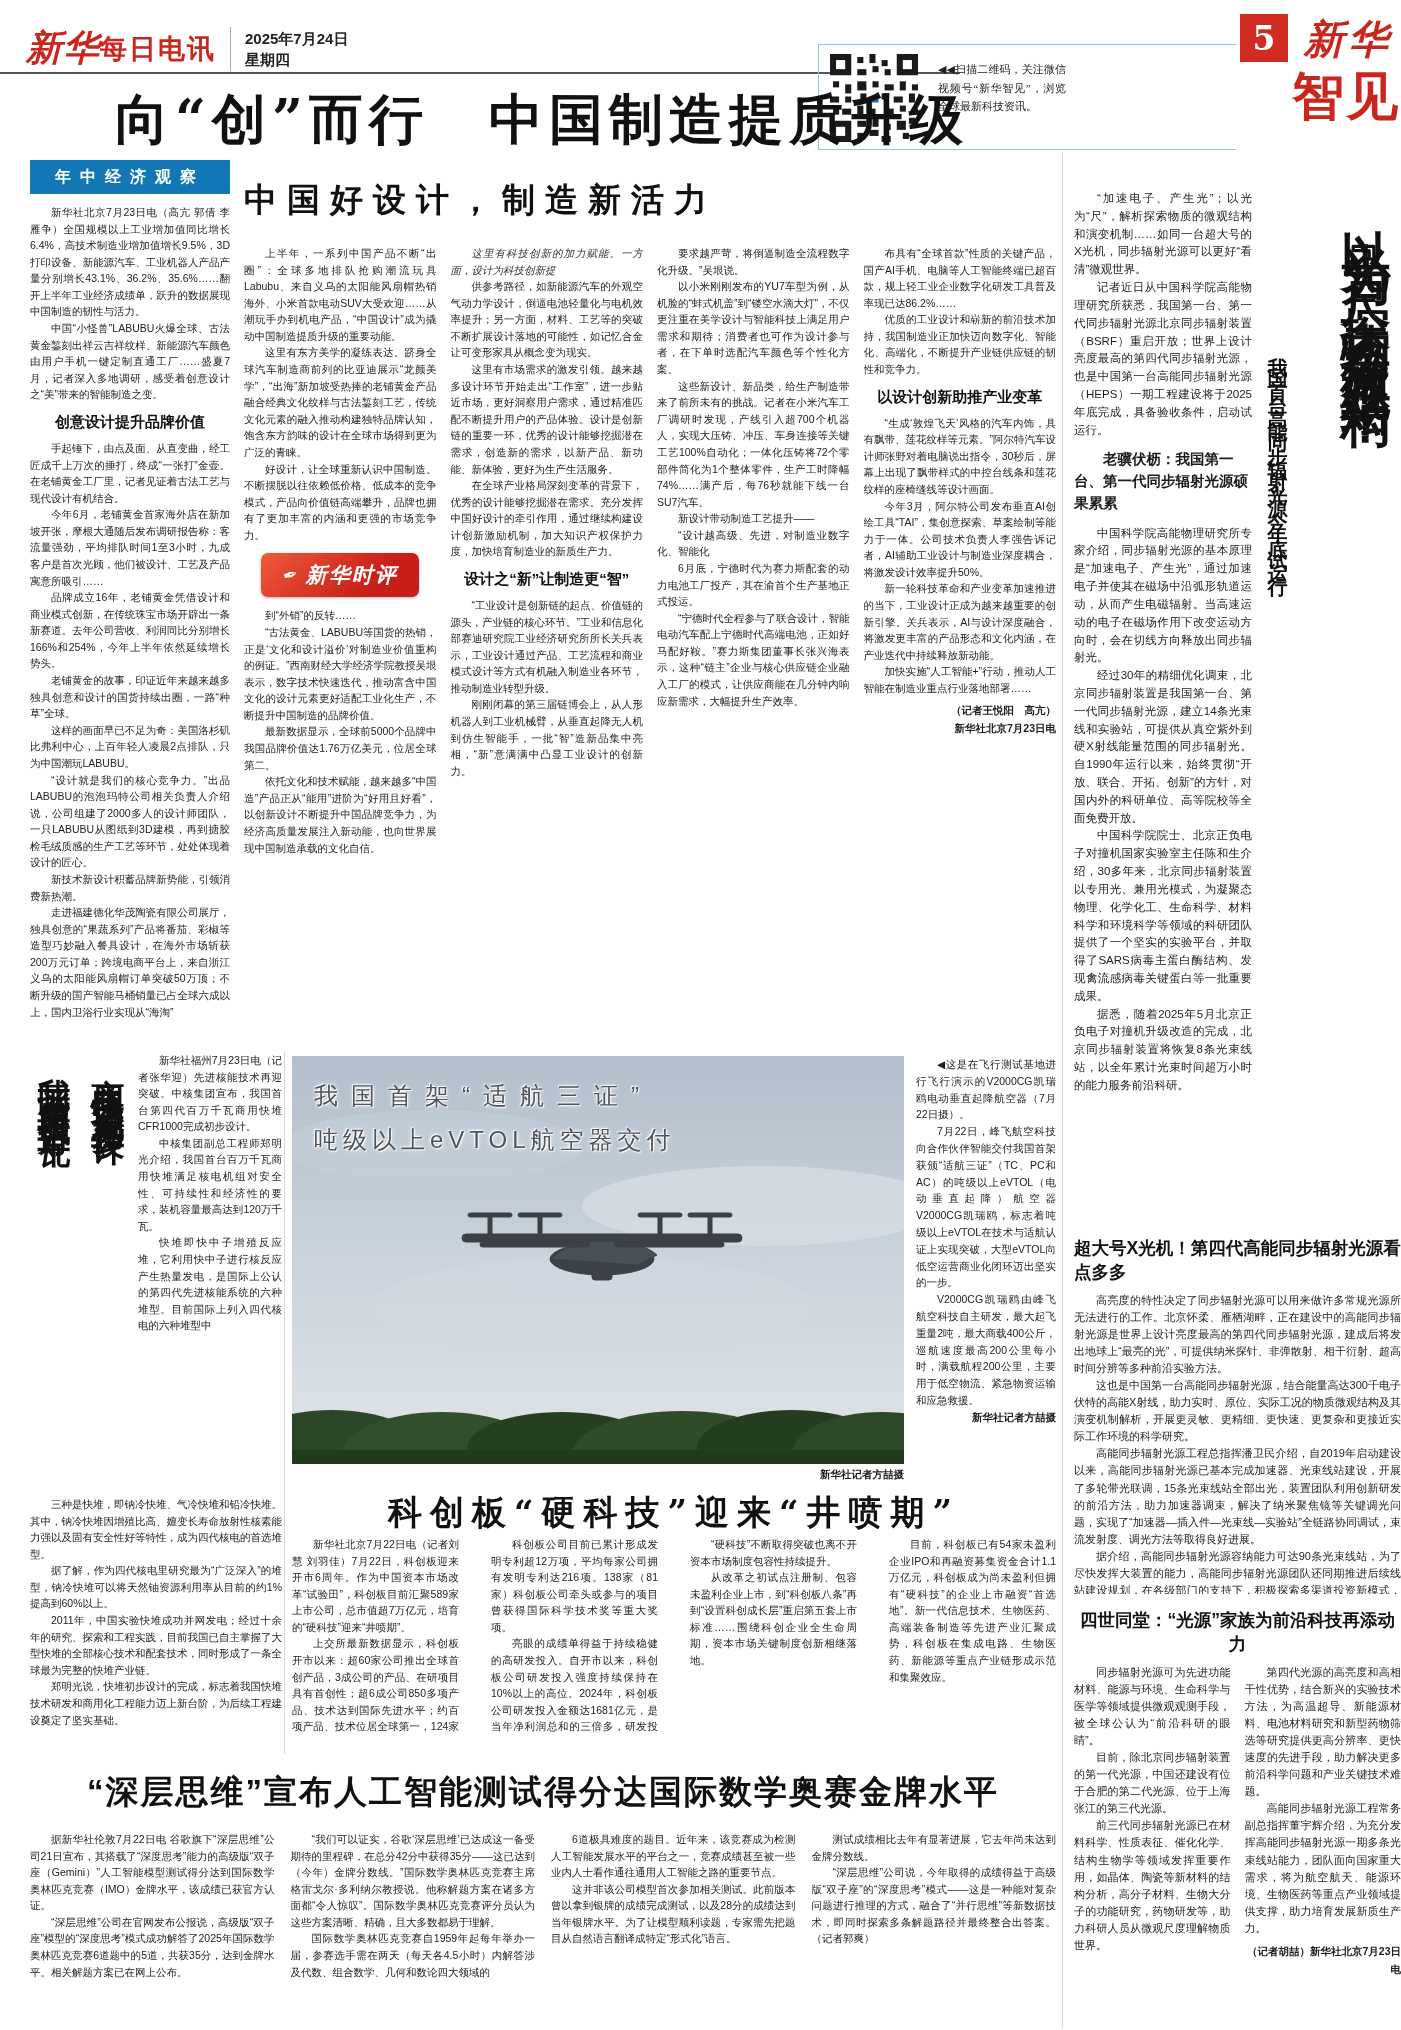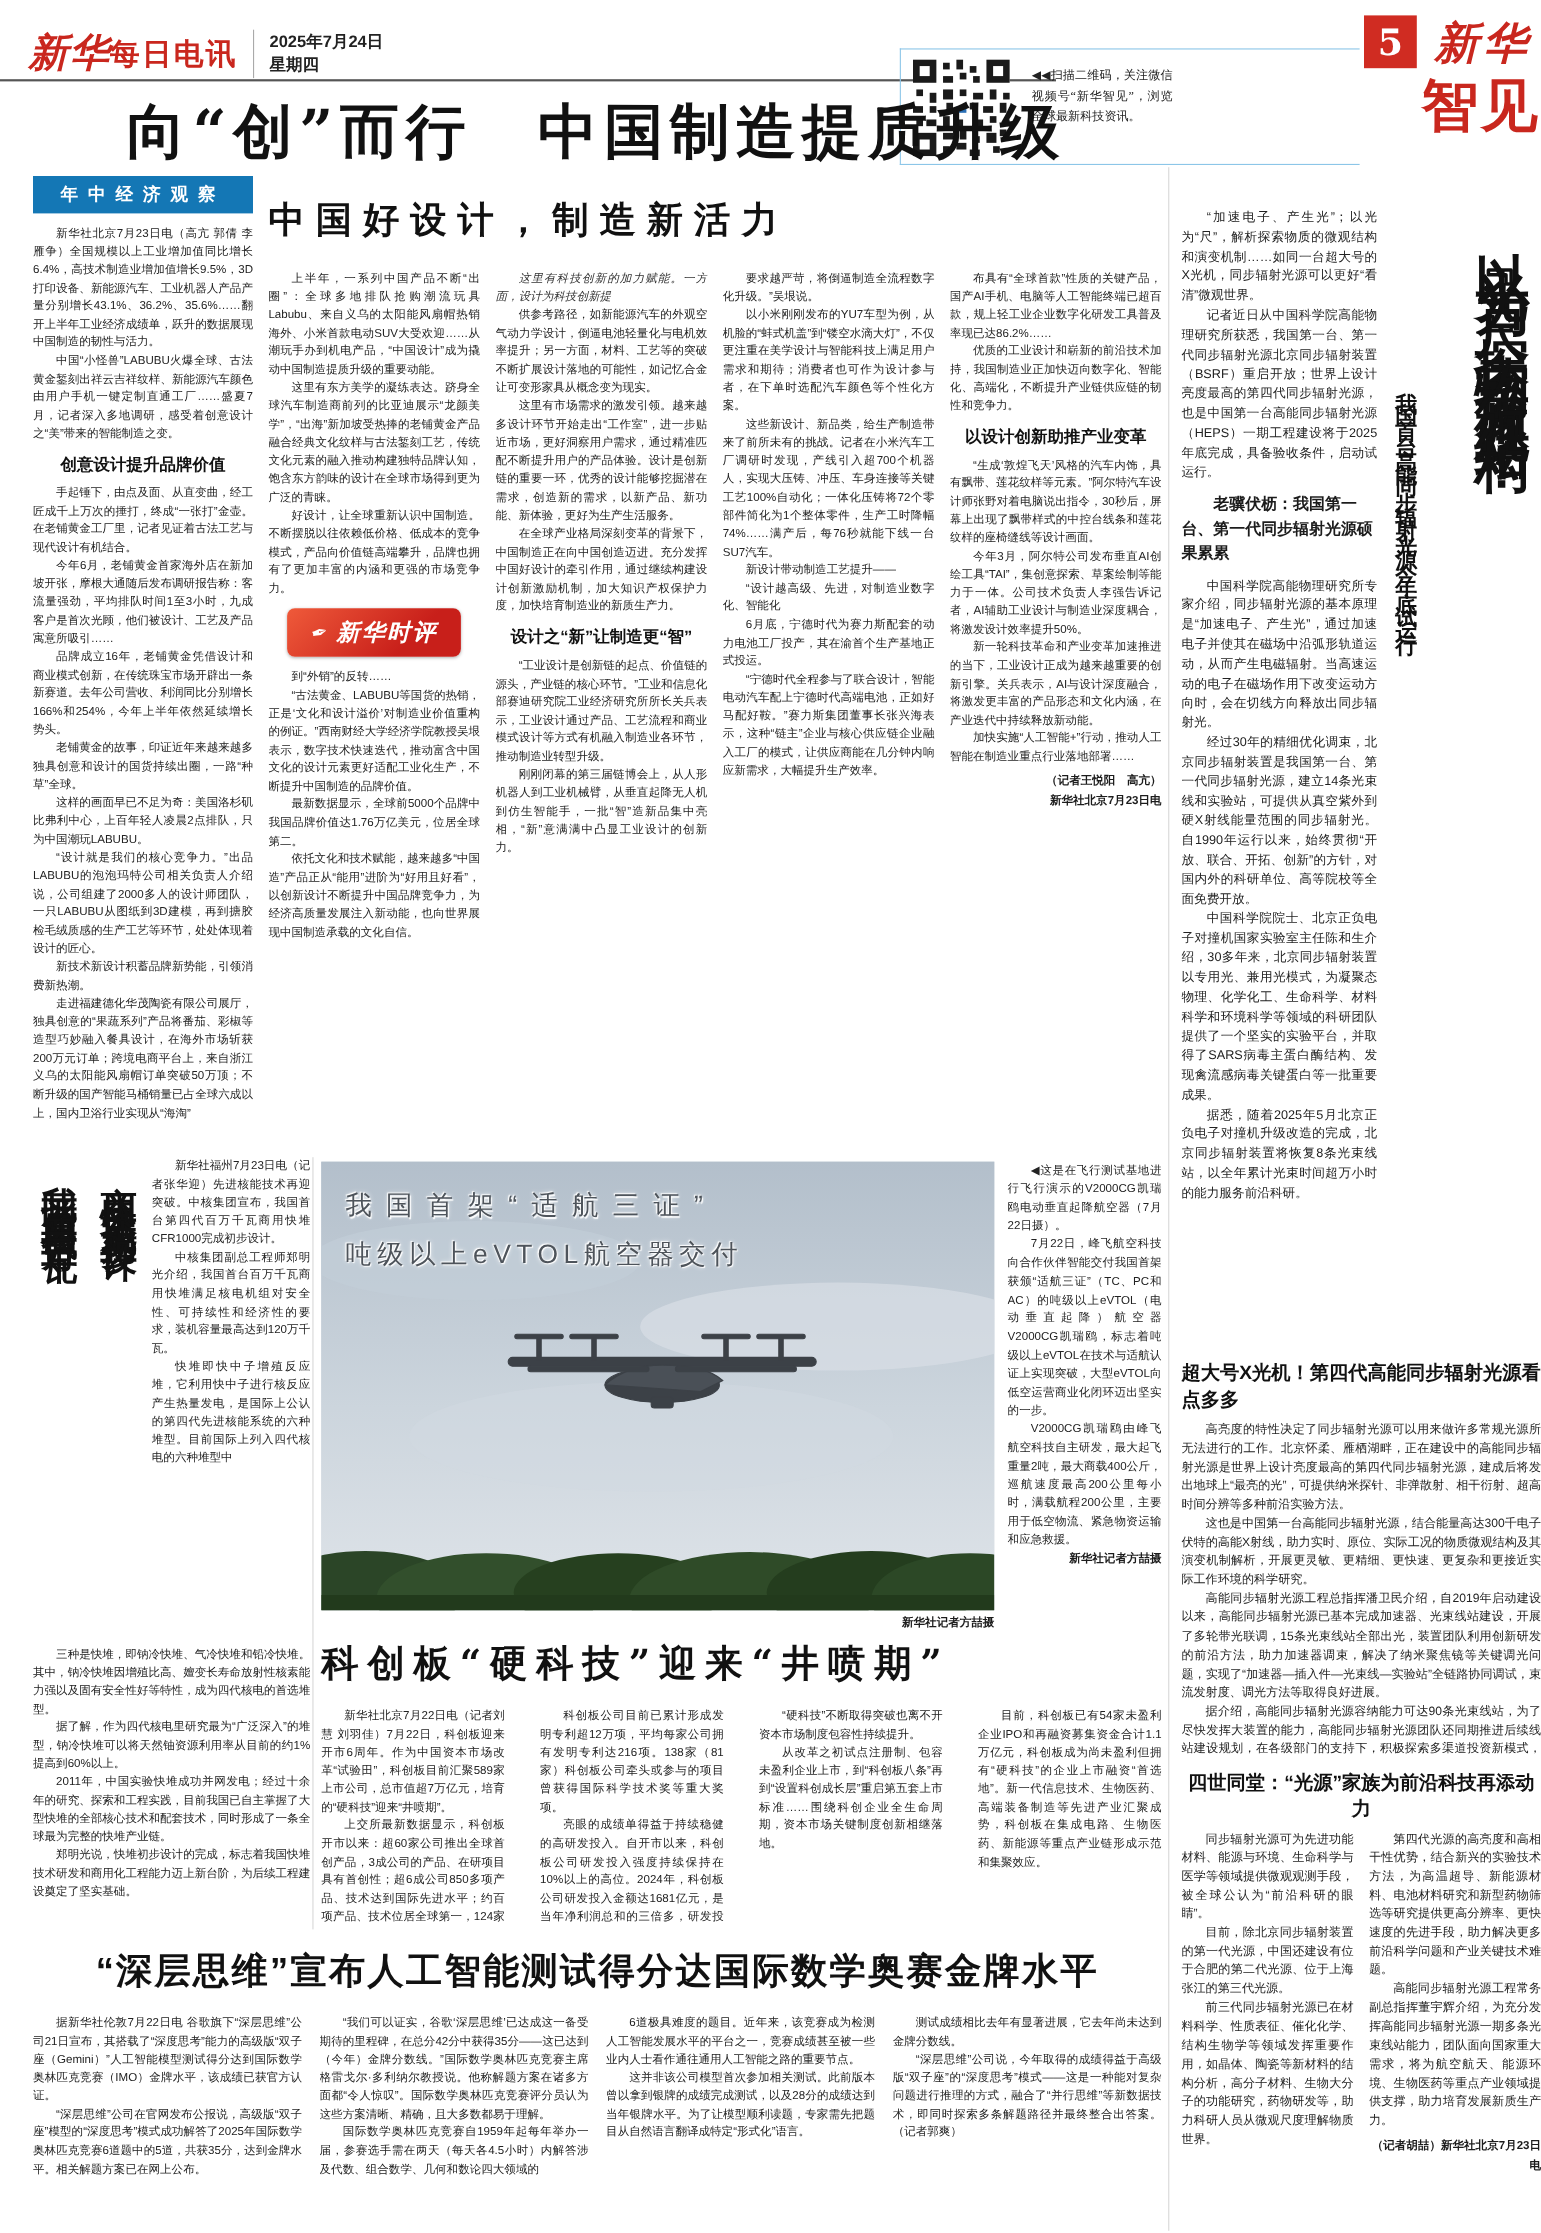--- a/index.html
+++ b/index.html
@@ -73,21 +73,21 @@
   #photo-title .l1 { font-size:24px; letter-spacing:13px; }
   #photo-title .l2 { font-size:24px; letter-spacing:5px; margin-top:12px; }
   #photo-credit { top:1468px; left:292px; width:612px; text-align:right;
     font-size:10.5px; font-weight:bold; }
   #caption { top:1056px; left:916px; width:140px; height:412px; overflow:hidden; }
   #caption p { font-size:10.5px; line-height:1.6; text-align:justify; text-indent:2em; }
   #caption p.credit { text-align:right; font-weight:bold; }
   
   #star { top:1490px; left:292px; width:764px; height:266px; }
   #star-title { font-family:"DejaVu Serif",serif; font-weight:900; font-size:34px;
-    letter-spacing:8px; margin-bottom:16px; color:#111; }
+    letter-spacing:8px; text-align:center; color:#111; }
   #star-cols { display:flex; gap:32px; height:198px; overflow:hidden; }
   .star-col { flex:1; overflow:hidden; }
   
   #deep { top:1770px; left:30px; width:1026px; height:252px; }
   #deep-title { font-weight:900; font-size:33px; letter-spacing:2px;
     text-align:center; margin-bottom:16px; color:#111; }
   #deep-cols { display:flex; gap:16px; height:186px; overflow:hidden; }
   .deep-col { flex:1; overflow:hidden; }
   
   #light { top:152px; left:1074px; width:327px; height:1876px;margin-top:38px; }
@@ -221,21 +221,21 @@
             <p>依托文化和技术赋能，越来越多“中国造”产品正从“能用”进阶为“好用且好看”，以创新设计不断提升中国品牌竞争力，为经济高质量发展注入新动能，也向世界展现中国制造承载的文化自信。</p>
           </div>
       </div>
       <div class="lead-col">
         <div class="paras italic">
             <p>这里有科技创新的加力赋能。一方面，设计为科技创新提</p>
           </div>
         <div class="paras">
             <p>供参考路径，如新能源汽车的外观空气动力学设计，倒逼电池轻量化与电机效率提升；另一方面，材料、工艺等的突破不断扩展设计落地的可能性，如记忆合金让可变形家具从概念变为现实。</p>
             <p>这里有市场需求的激发引领。越来越多设计环节开始走出“工作室”，进一步贴近市场，更好洞察用户需求，通过精准匹配不断提升用户的产品体验。设计是创新链的重要一环，优秀的设计能够挖掘潜在需求，创造新的需求，以新产品、新功能、新体验，更好为生产生活服务。</p>
-            <p>在全球产业格局深刻变革的背景下，中国制造正在向中国创造迈进。充分发挥中国好设计的牵引作用，通过继续构建设计创新激励机制，加大知识产权保护力度，加快培育制造业的新质生产力。</p>
+            <p>在全球产业格局深刻变革的背景下，优秀的设计能够挖掘潜在需求。充分发挥中国好设计的牵引作用，通过继续构建设计创新激励机制，加大知识产权保护力度，加快培育制造业的新质生产力。</p>
           </div>
         <div class="subhead">设计之“新”让制造更“智”</div>
         <div class="paras">
             <p>“工业设计是创新链的起点、价值链的源头，产业链的核心环节。”工业和信息化部赛迪研究院工业经济研究所所长关兵表示，工业设计通过产品、工艺流程和商业模式设计等方式有机融入制造业各环节，推动制造业转型升级。</p>
             <p>刚刚闭幕的第三届链博会上，从人形机器人到工业机械臂，从垂直起降无人机到仿生智能手，一批“智”造新品集中亮相，“新”意满满中凸显工业设计的创新力。</p>
           </div>
       </div>
       <div class="lead-col">
         <div class="paras">
             <p>要求越严苛，将倒逼制造全流程数字化升级。”吴垠说。</p>

